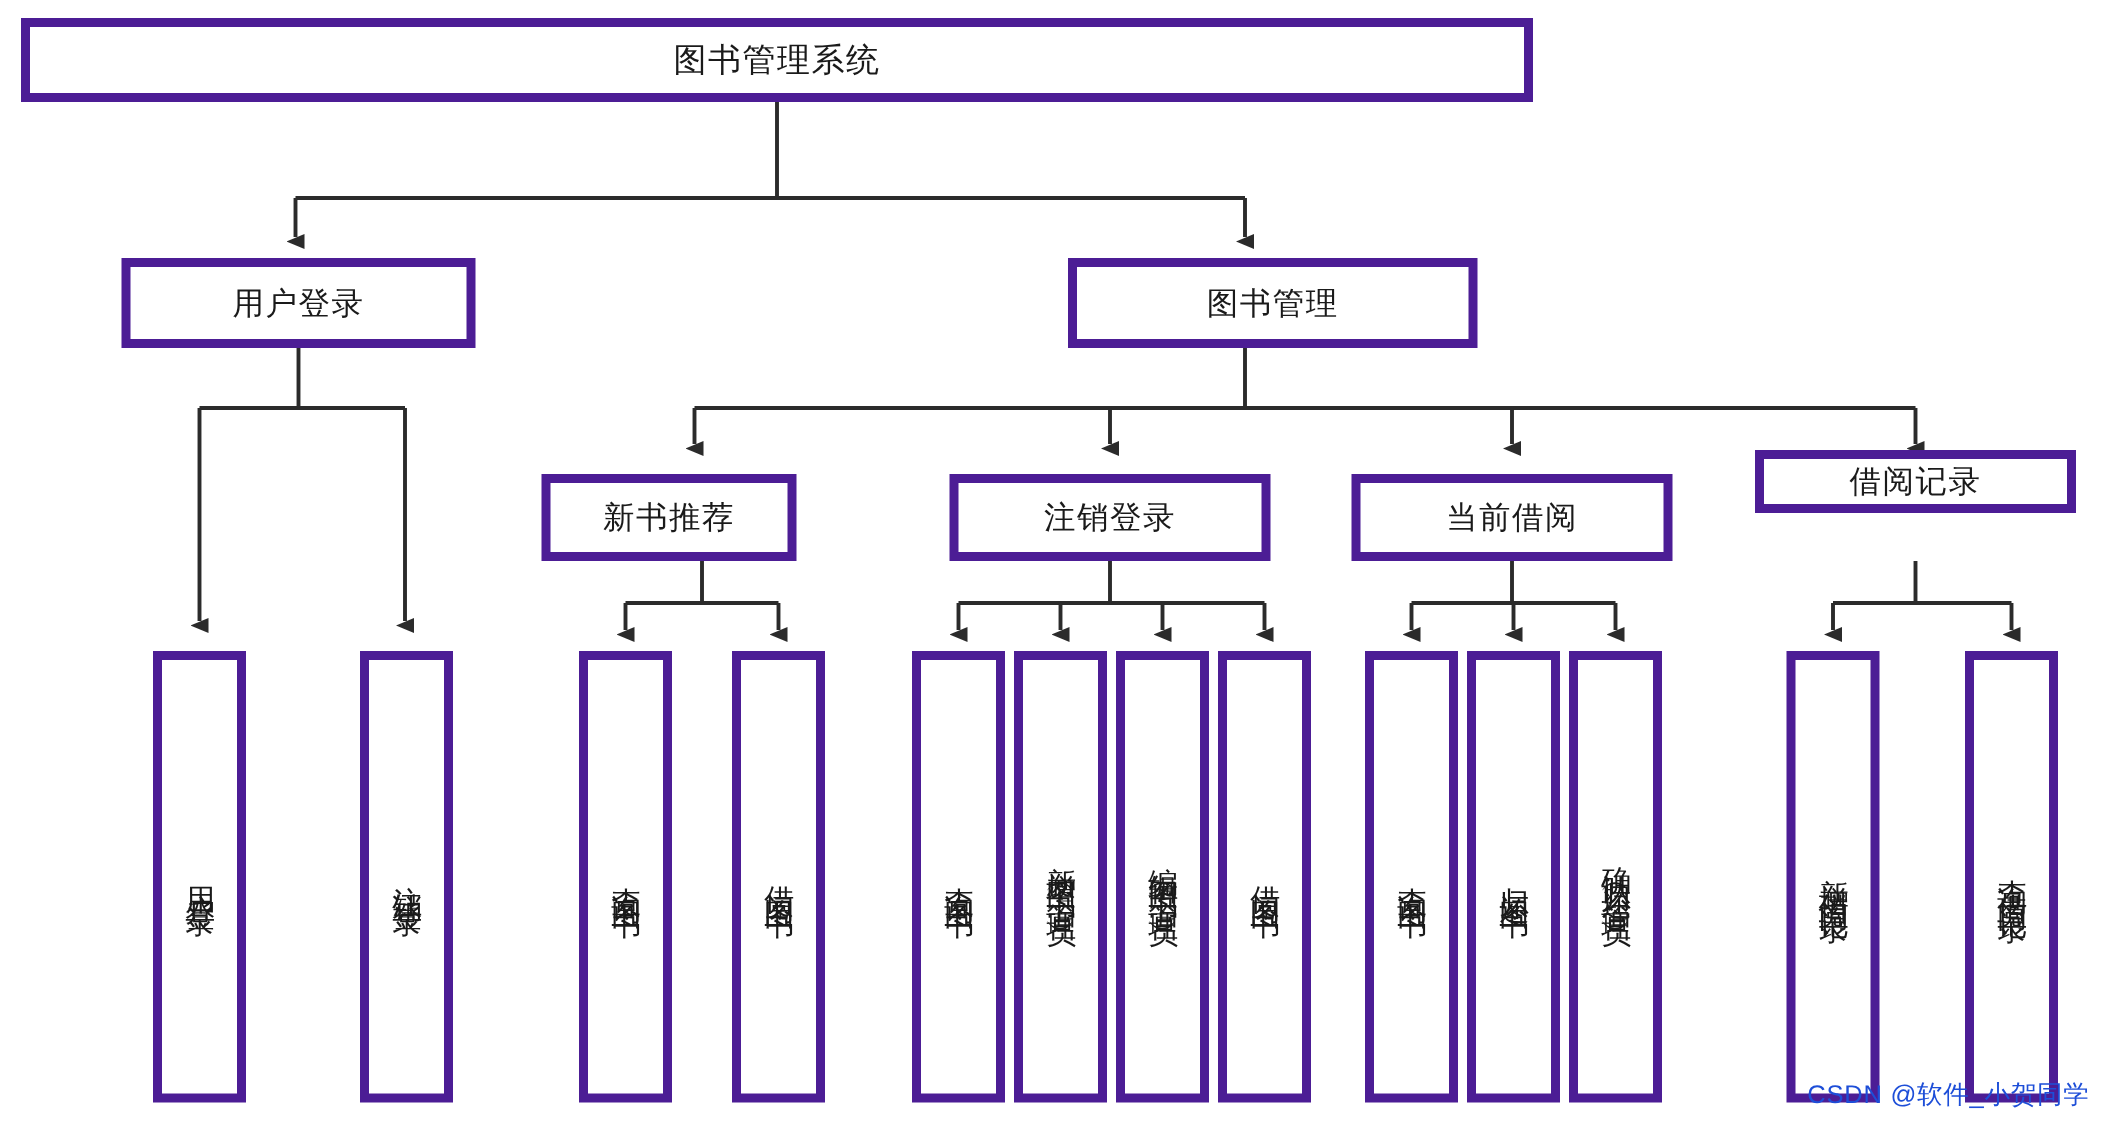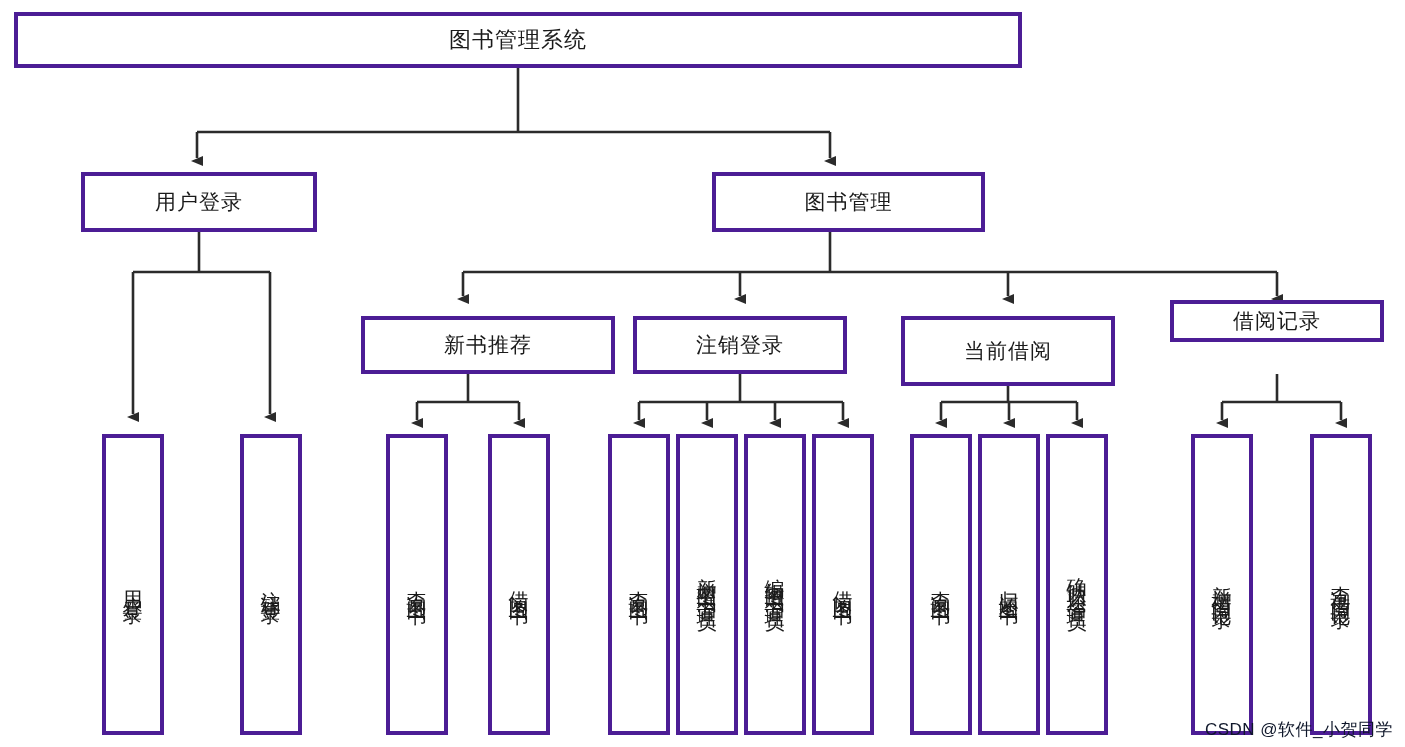--- a/index.html
+++ b/index.html
@@ -20,21 +20,21 @@
   #svg-layer {
     position: absolute;
     left: 0;
     top: 0;
     width: 1405px;
     height: 747px;
   }
   .node {
     position: absolute;
     box-sizing: border-box;
-    border: 4px solid #4c1d95;
+    border: 6px solid #4c1d95;
     background: #ffffff;
     display: flex;
     align-items: center;
     justify-content: center;
     color: #1a1a1a;
     z-index: 2;
   }
   .node.h-text {
     font-size: 21px;
     letter-spacing: 1px;
@@ -54,21 +54,21 @@
     line-height: 1;
     white-space: nowrap;
     display: block;
     text-align: center;
   }
   .watermark {
     position: absolute;
     right: 12px;
     bottom: 6px;
     font-size: 17px;
-    color: #0f172a;
+    color: #1d4ed8;
     z-index: 5;
     white-space: nowrap;
     letter-spacing: 0.5px;
   }
 </style>
 </head>
 <body>
 
 <div id="canvas">
 
@@ -127,29 +127,29 @@
   </div>
 
   <div class="node h-text" style="left:81px; top:172px; width:236px; height:60px;">
     <span>用户登录</span>
   </div>
 
   <div class="node h-text" style="left:712px; top:172px; width:273px; height:60px;">
     <span>图书管理</span>
   </div>
 
-  <div class="node h-text" style="left:361px; top:316px; width:254px; height:58px;">
+  <div class="node h-text" style="left:361px; top:316px; width:170px; height:58px;">
     <span>新书推荐</span>
   </div>
 
   <div class="node h-text" style="left:633px; top:316px; width:214px; height:58px;">
     <span>注销登录</span>
   </div>
 
-  <div class="node h-text" style="left:901px; top:316px; width:214px; height:70px;">
+  <div class="node h-text" style="left:901px; top:316px; width:214px; height:58px;">
     <span>当前借阅</span>
   </div>
 
   <div class="node h-text" style="left:1170px; top:300px; width:214px; height:42px;">
     <span>借阅记录</span>
   </div>
 
   <div class="node leaf" style="left:102px; top:434px; width:62px; height:301px;">
     <span class="vlabel">用户登录</span>
   </div>

